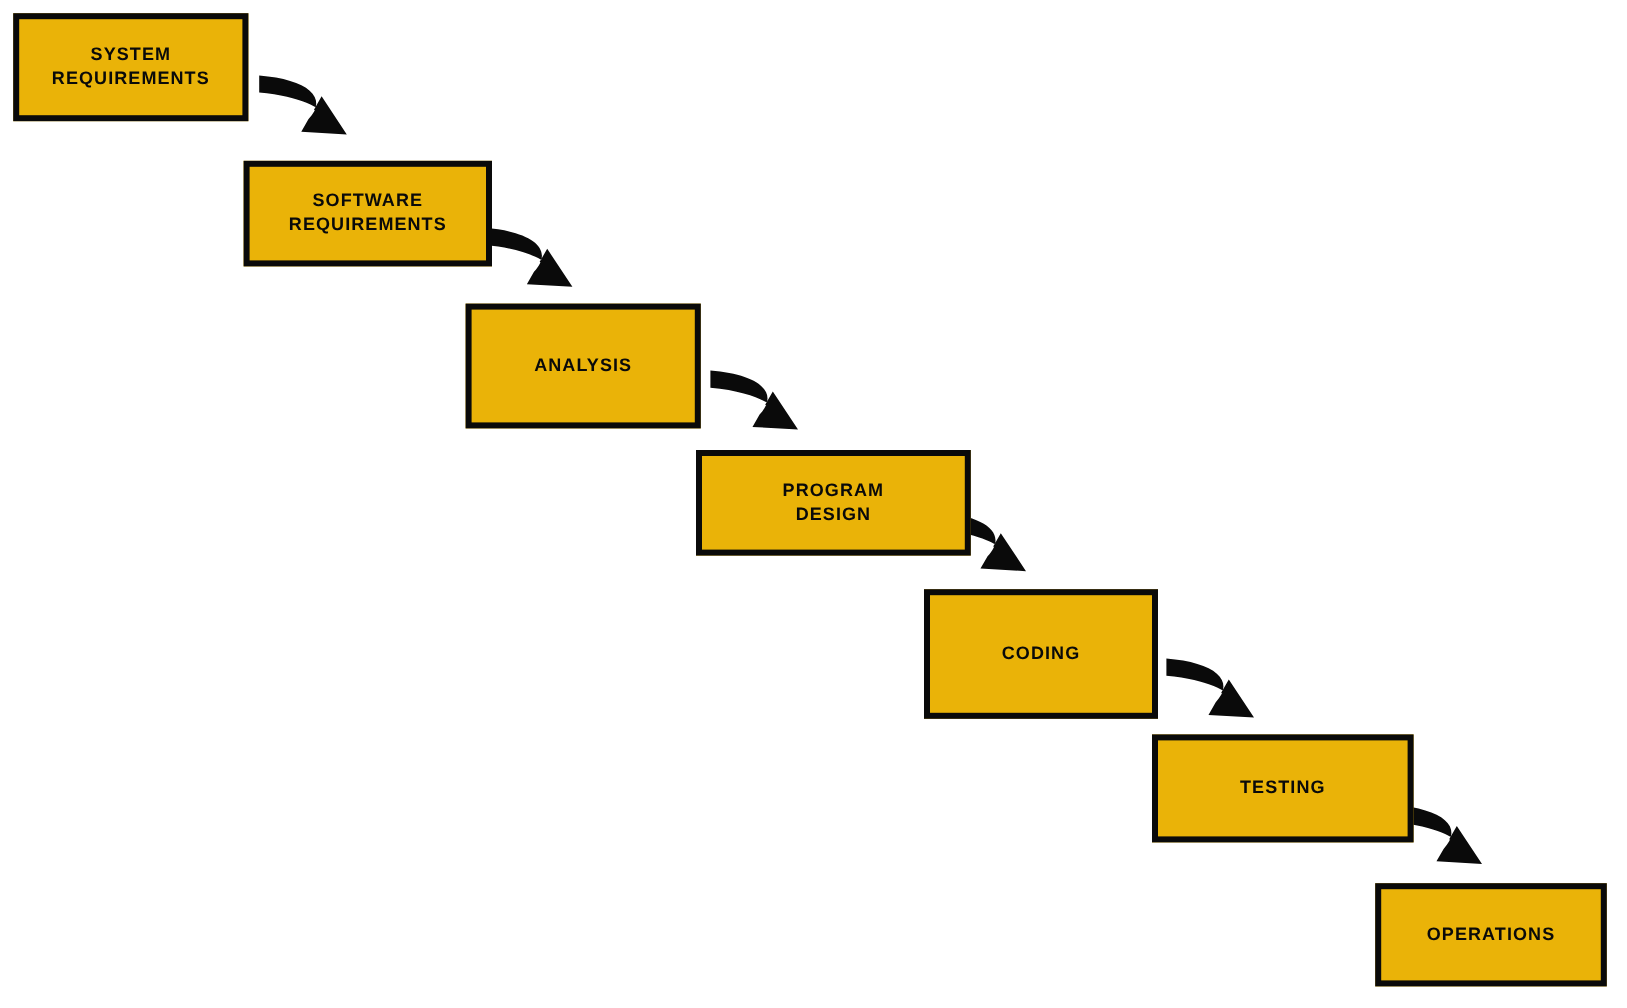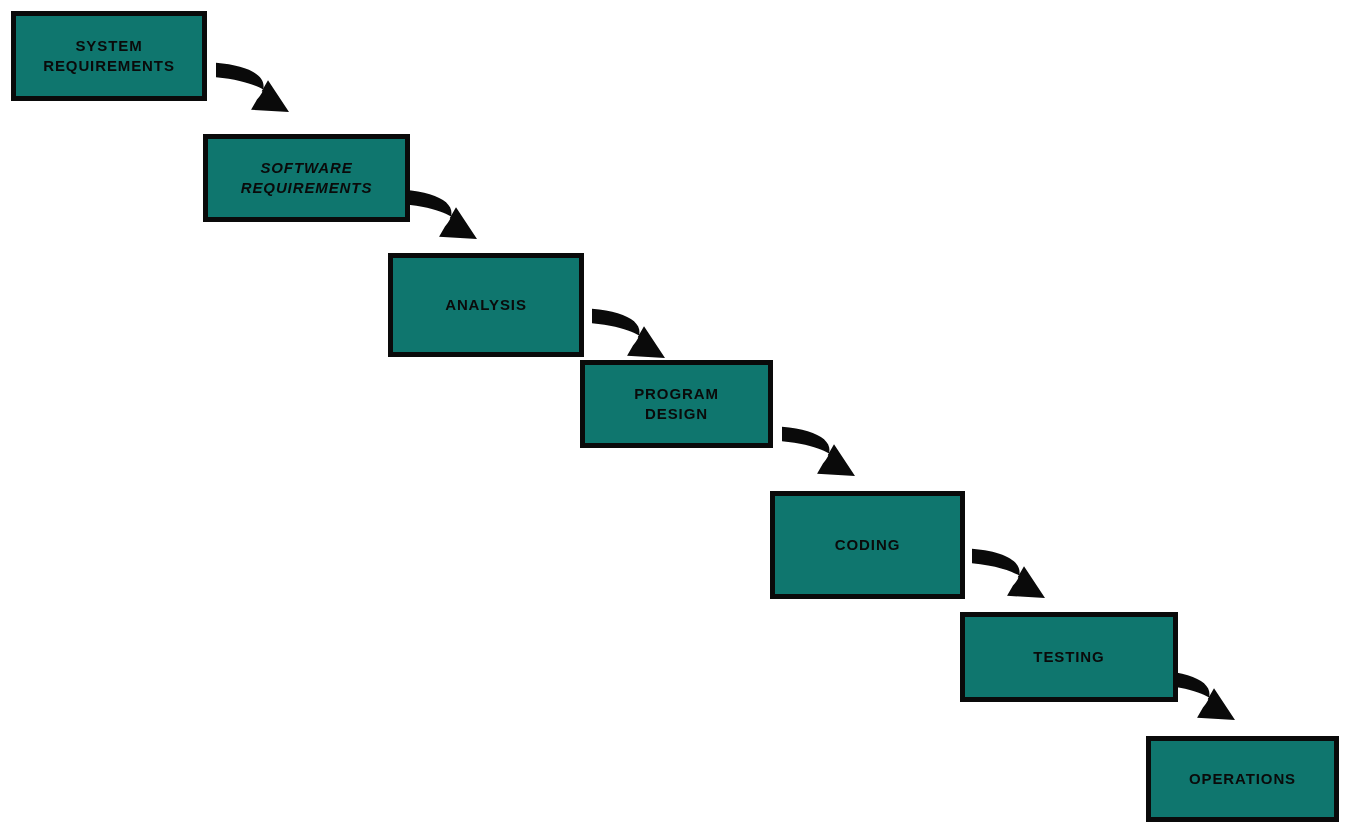--- a/index.html
+++ b/index.html
@@ -14,21 +14,21 @@
   #canvas {
     position: relative;
     width: 1356px;
     height: 840px;
     background: #ffffff;
     overflow: hidden;
   }
   .stage-box {
     position: absolute;
     box-sizing: border-box;
-    background: #0f766e;
+    background: #eab308;
     border: 5px solid #0a0a0a;
     display: flex;
     align-items: center;
     justify-content: center;
     text-align: center;
   }
   .stage-label {
     font-family: "Liberation Sans", sans-serif;
     font-weight: bold;
     font-size: 15px;
@@ -65,28 +65,28 @@
         <path d="M 972 548.85 C 1012.15 552.02 1030.4 567.14 1012.9862075931042 585.4649652681701 L 1007.0517467055712 595.7796234774537 L 1045 598 L 1024.0073492413799 566.3091714509292 L 1017.6489982904516 577.3605909608759 C 1030.4 581.6999999999999 1012.15 566.5799999999999 972 563.15 Z" class="flow-arrow" fill="#0a0a0a"></path>
         <path d="M 1162 670.85 C 1202.15 674.02 1220.4 689.14 1202.9862075931042 707.4649652681701 L 1197.051746705571 717.7796234774537 L 1235 720 L 1214.0073492413799 688.3091714509292 L 1207.6489982904516 699.3605909608759 C 1220.4 703.6999999999999 1202.15 688.5799999999999 1162 685.15 Z" class="flow-arrow" fill="#0a0a0a"></path>
       </g>
   </svg>
 
   <div id="stages-group">
       <div class="stage-box" style="left: 11px; top: 11px; width: 196px; height: 90px; border-width: 5px; border-color: rgb(10, 10, 10);">
         <span class="stage-label" style="color: rgb(10, 10, 10);">SYSTEM
 REQUIREMENTS</span>
       </div>
-      <div class="stage-box" style="left: 203px; top: 134px; width: 207px; height: 88px; border-width: 5px; border-color: rgb(10, 10, 10); font-style: italic;">
+      <div class="stage-box" style="left: 203px; top: 134px; width: 207px; height: 88px; border-width: 5px; border-color: rgb(10, 10, 10);">
         <span class="stage-label" style="color: rgb(10, 10, 10);">SOFTWARE
 REQUIREMENTS</span>
       </div>
       <div class="stage-box" style="left: 388px; top: 253px; width: 196px; height: 104px; border-width: 5px; border-color: rgb(10, 10, 10);">
         <span class="stage-label" style="color: rgb(10, 10, 10);">ANALYSIS</span>
       </div>
-      <div class="stage-box" style="left: 580px; top: 360px; width: 193px; height: 88px; border-width: 5px; border-color: rgb(10, 10, 10);">
+      <div class="stage-box" style="left: 580px; top: 375px; width: 229px; height: 88px; border-width: 5px; border-color: rgb(10, 10, 10);">
         <span class="stage-label" style="color: rgb(10, 10, 10);">PROGRAM
 DESIGN</span>
       </div>
       <div class="stage-box" style="left: 770px; top: 491px; width: 195px; height: 108px; border-width: 5px; border-color: rgb(10, 10, 10);">
         <span class="stage-label" style="color: rgb(10, 10, 10);">CODING</span>
       </div>
       <div class="stage-box" style="left: 960px; top: 612px; width: 218px; height: 90px; border-width: 5px; border-color: rgb(10, 10, 10);">
         <span class="stage-label" style="color: rgb(10, 10, 10);">TESTING</span>
       </div>
       <div class="stage-box" style="left: 1146px; top: 736px; width: 193px; height: 86px; border-width: 5px; border-color: rgb(10, 10, 10);">

